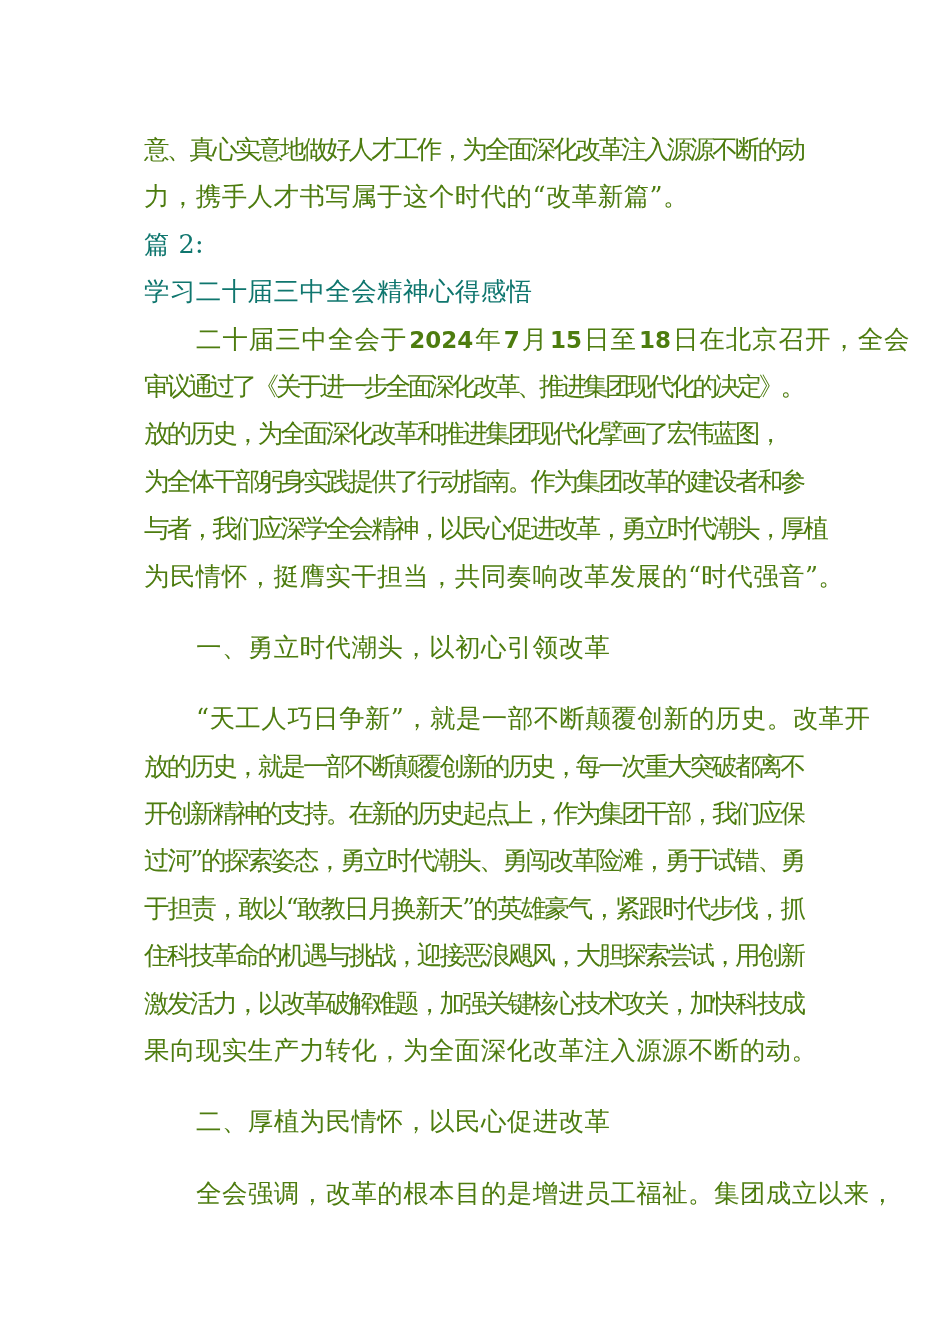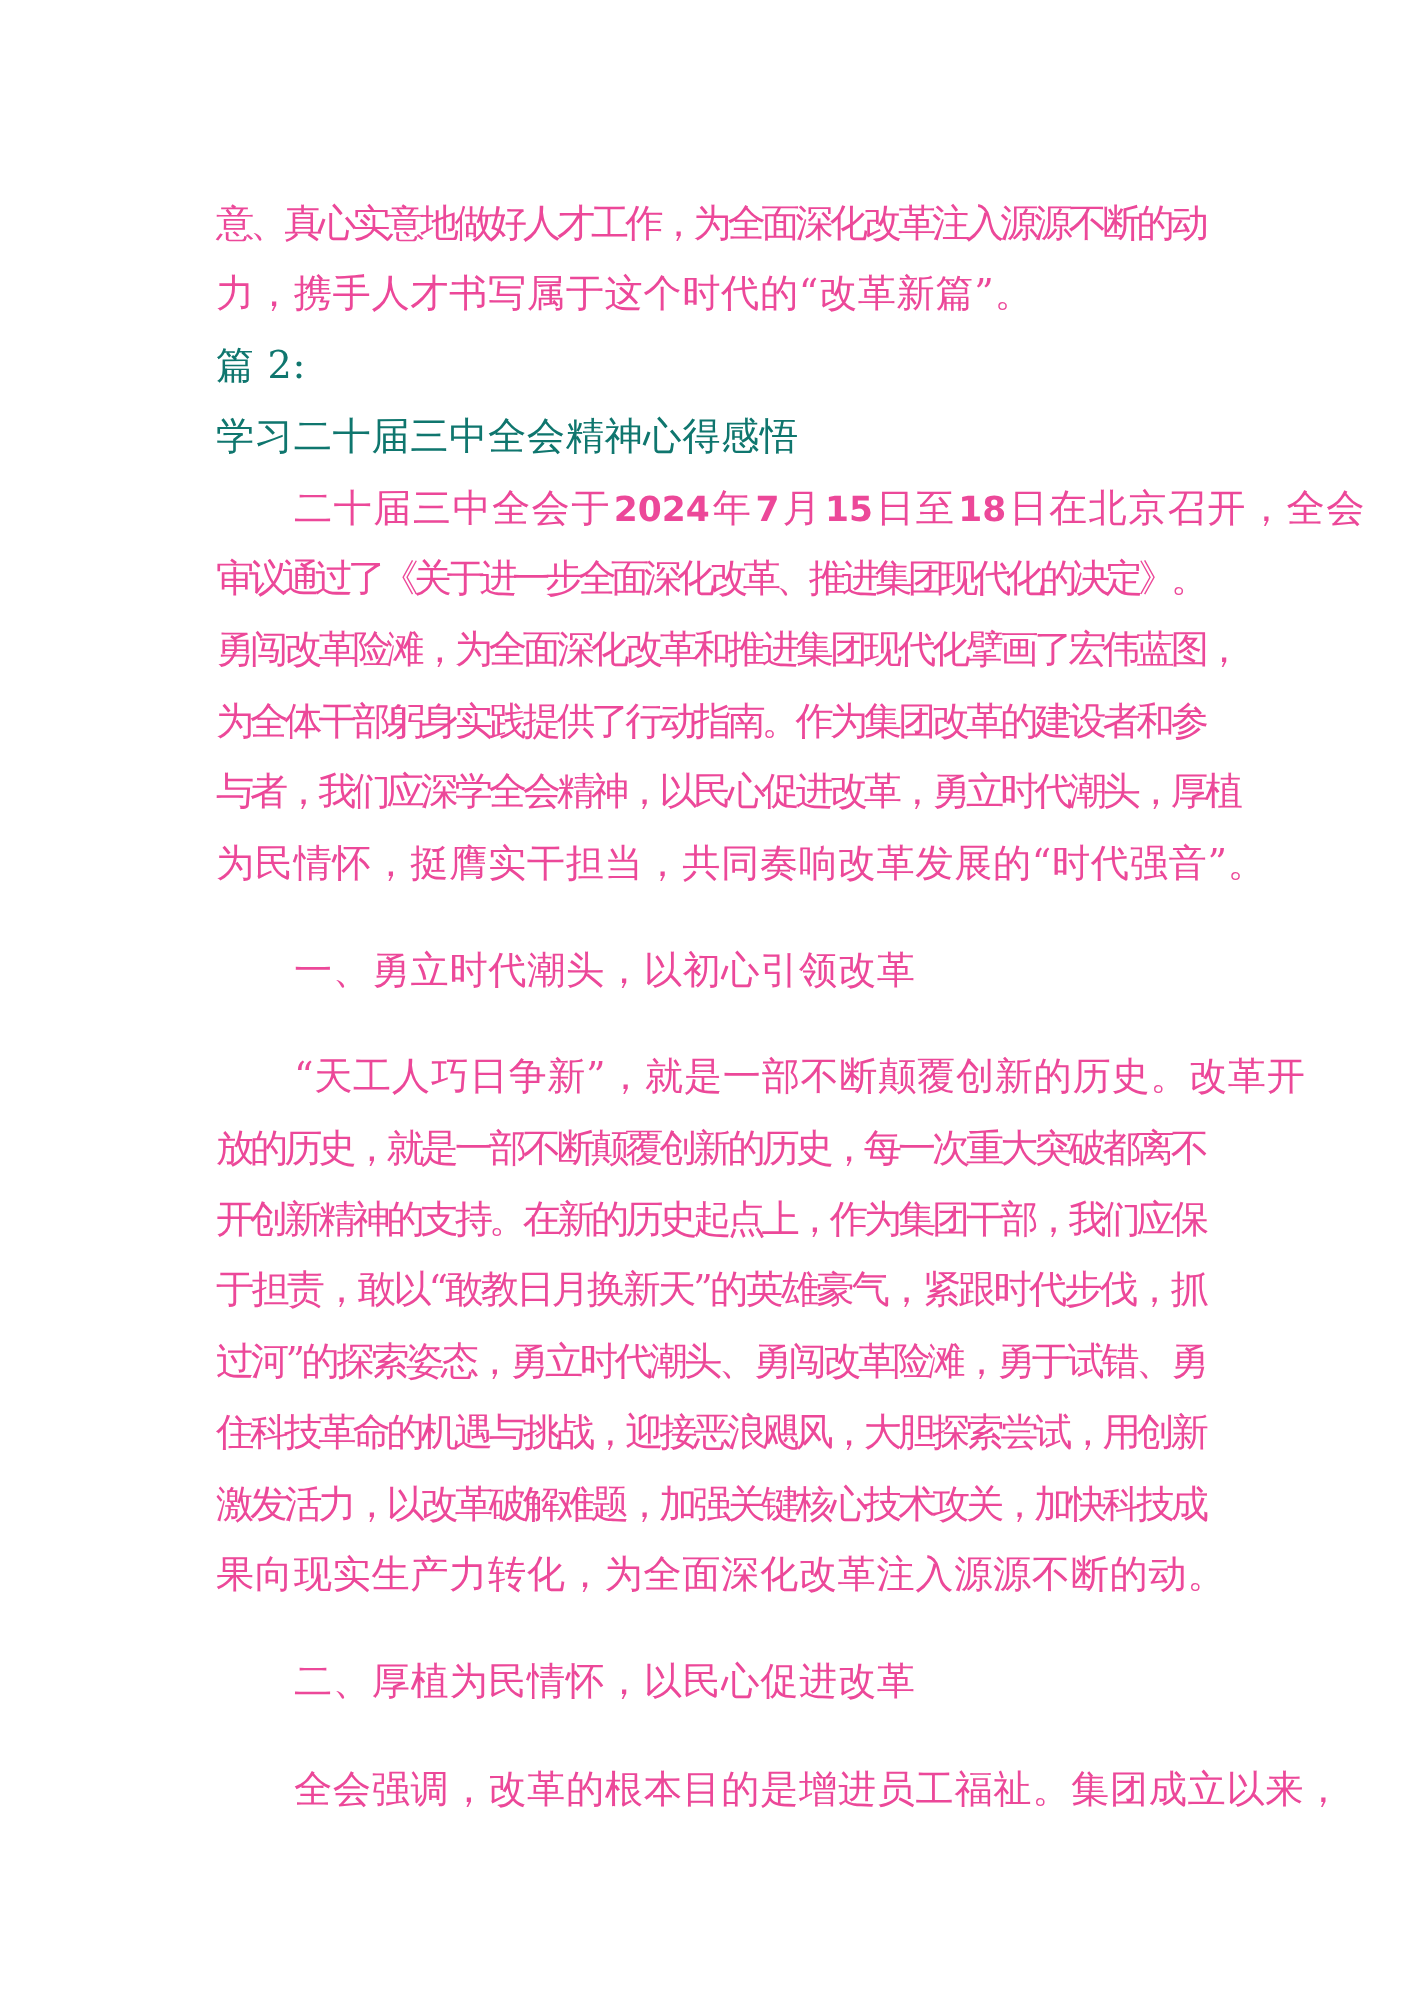--- a/index.html
+++ b/index.html
@@ -31,21 +31,21 @@
     width: 662px;
   }
 
   
   .line {
     display: block;
     height: 47.4px;
     line-height: 47.4px;
     white-space: nowrap;
     font-size: 25.5px;
-    color: #ec4899;
+    color: #4d7c0f;
     letter-spacing: 0.4px;
   }
 
   .indent2 {
     padding-left: 52px;
     margin-top: 24px;
   }
 
   .label-line {
     font-size: 25.5px;
@@ -81,31 +81,31 @@
     <div class="line">力，携手人才书写属于这个时代的“改革新篇”。</div>
 
     <div class="label-line">篇 2:</div>
 
     <div class="label-line">学习二十届三中全会精神心得感悟</div>
 
     <div class="line" style="letter-spacing: 0px;">
       <span class="indent2-inline" style="display:inline-block;width:52px;"></span><span class="cjk t-a">二十届三中全会于</span><span class="num">2024</span><span class="cjk t-a">年</span><span class="num">7</span><span class="cjk t-a">月</span><span class="num">15</span><span class="cjk t-a">日至</span><span class="num">18</span><span class="cjk t-a">日在北京召开，全会</span>
     </div>
     <div class="line" style="letter-spacing: -3.55px;">审议通过了《关于进一步全面深化改革、推进集团现代化的决定》。</div>
-    <div class="line" style="letter-spacing: -2.77px;">勇闯改革险滩，为全面深化改革和推进集团现代化擘画了宏伟蓝图，</div>
+    <div class="line" style="letter-spacing: -2.77px;">放的历史，为全面深化改革和推进集团现代化擘画了宏伟蓝图，</div>
     <div class="line" style="letter-spacing: -2.77px;">为全体干部躬身实践提供了行动指南。作为集团改革的建设者和参</div>
     <div class="line" style="letter-spacing: -2.77px;">与者，我们应深学全会精神，以民心促进改革，勇立时代潮头，厚植</div>
     <div class="line">为民情怀，挺膺实干担当，共同奏响改革发展的“时代强音”。</div>
 
     <div class="line indent2">一、勇立时代潮头，以初心引领改革</div>
     <div class="line indent2">“天工人巧日争新”，就是一部不断颠覆创新的历史。改革开</div>
     <div class="line" style="letter-spacing: -2.77px;">放的历史，就是一部不断颠覆创新的历史，每一次重大突破都离不</div>
     <div class="line" style="letter-spacing: -2.77px;">开创新精神的支持。在新的历史起点上，作为集团干部，我们应保</div>
+    <div class="line" style="letter-spacing: -2.32px;">过河”的探索姿态，勇立时代潮头、勇闯改革险滩，勇于试错、勇</div>
     <div class="line" style="letter-spacing: -1.88px;">于担责，敢以“敢教日月换新天”的英雄豪气，紧跟时代步伐，抓</div>
-    <div class="line" style="letter-spacing: -2.32px;">过河”的探索姿态，勇立时代潮头、勇闯改革险滩，勇于试错、勇</div>
     <div class="line" style="letter-spacing: -2.77px;">住科技革命的机遇与挑战，迎接恶浪飓风，大胆探索尝试，用创新</div>
     <div class="line" style="letter-spacing: -2.77px;">激发活力，以改革破解难题，加强关键核心技术攻关，加快科技成</div>
     <div class="line">果向现实生产力转化，为全面深化改革注入源源不断的动。</div>
 
     <div class="line indent2">二、厚植为民情怀，以民心促进改革</div>
     <div class="line indent2">全会强调，改革的根本目的是增进员工福祉。集团成立以来，</div>
 
   </div>
 </div>
 

